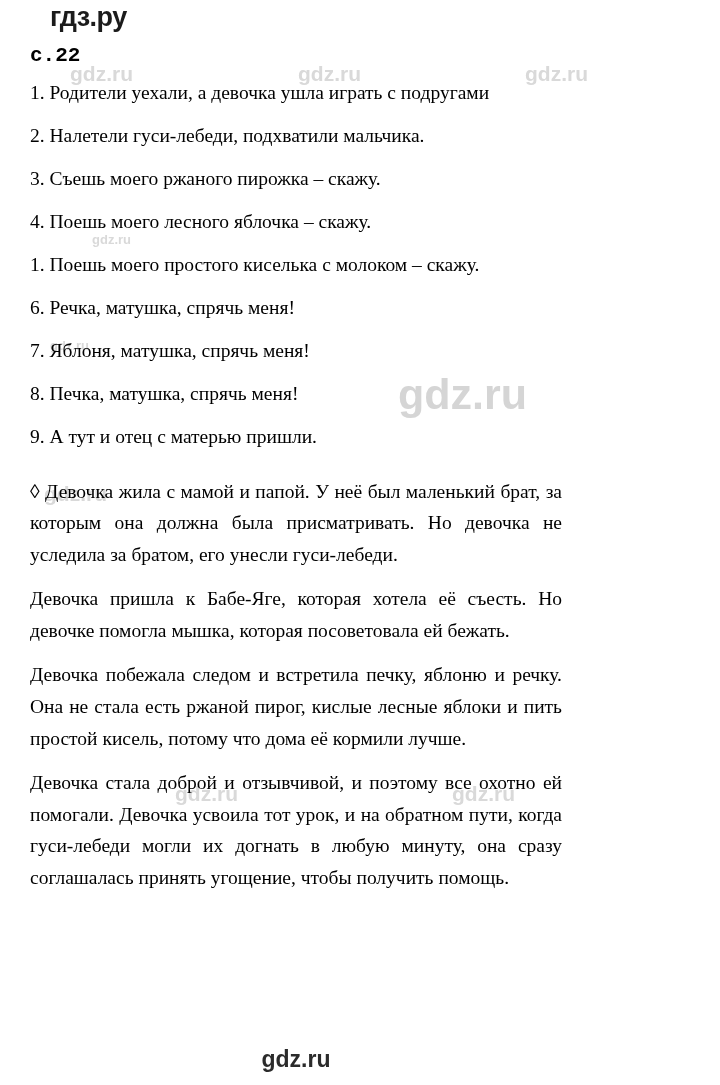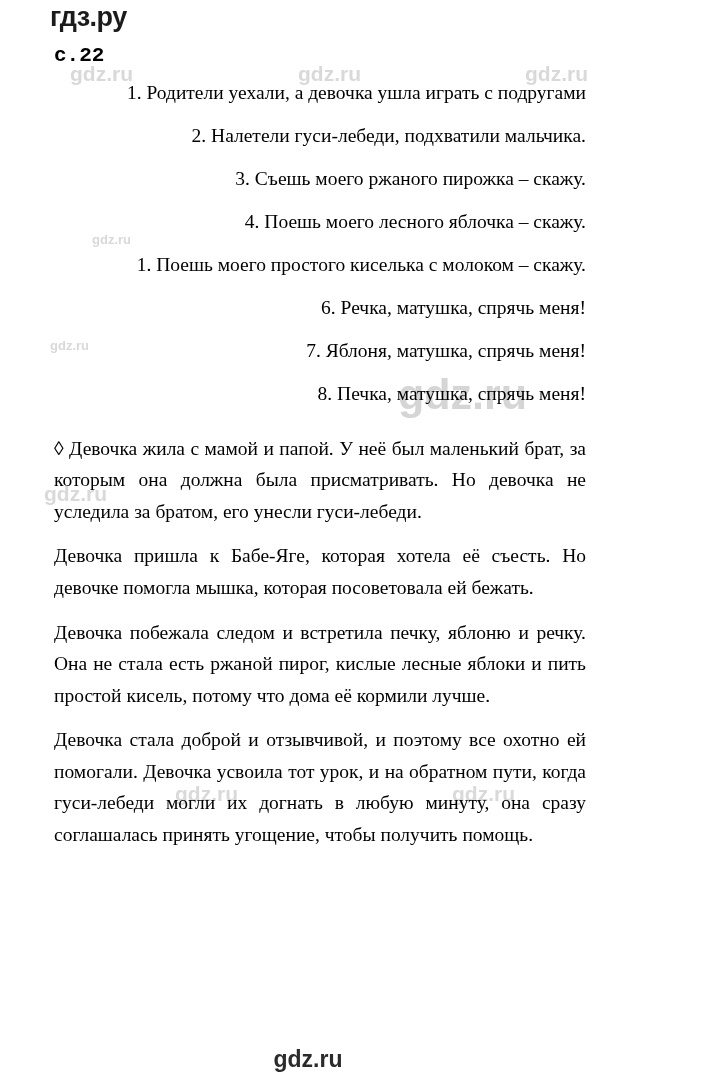--- a/index.html
+++ b/index.html
@@ -12,21 +12,20 @@
     background: #ffffff;
     font-family: "Liberation Serif", serif;
     color: #000000;
     position: relative;
     overflow: hidden;
   }
   .page {
     position: relative;
     width: 592px;
     height: 1085px;
-    padding-left: 24px;
   }
 
   
   .brand-top {
     position: absolute;
     left: 50px;
     top: 2px;
     font-family: "Liberation Sans", sans-serif;
     font-size: 27px;
     font-weight: bold;
@@ -71,21 +70,20 @@
     font-size: 21px;
     font-weight: bold;
     margin: 0 0 14px 0;
     font-family: Liberation Mono, monospace;
   }
 
   .ans-line {
     font-size: 19.5px;
     line-height: 1.28;
     margin: 0 0 18px 0;
-    text-align: right;
   }
 
   .para {
     font-size: 19.5px;
     line-height: 1.62;
     margin: 0 0 13px 0;
     text-align: justify;
     text-justify: inter-word;
   }
   .para.first-block {
@@ -114,20 +112,21 @@
     <div class="page-ref">с.22</div>
 
     <p class="ans-line">1. Родители уехали, а девочка ушла играть с подругами</p>
     <p class="ans-line">2. Налетели гуси-лебеди, подхватили мальчика.</p>
     <p class="ans-line">3. Съешь моего ржаного пирожка – скажу.</p>
     <p class="ans-line">4. Поешь моего лесного яблочка – скажу.</p>
     <p class="ans-line">1. Поешь моего простого киселька с молоком – скажу.</p>
     <p class="ans-line">6. Речка, матушка, спрячь меня!</p>
     <p class="ans-line">7. Яблоня, матушка, спрячь меня!</p>
     <p class="ans-line">8. Печка, матушка, спрячь меня!</p>
+    <p class="ans-line">9. А тут и отец с матерью пришли.</p>
 
     <p class="para first-block">◊ Девочка жила с мамой и папой. У неё был маленький брат, за которым она должна была присматривать. Но девочка не уследила за братом, его унесли гуси-лебеди.</p>
     <p class="para">Девочка пришла к Бабе-Яге, которая хотела её съесть. Но девочке помогла мышка, которая посоветовала ей бежать.</p>
     <p class="para">Девочка побежала следом и встретила печку, яблоню и речку. Она не стала есть ржаной пирог, кислые лесные яблоки и пить простой кисель, потому что дома её кормили лучше.</p>
     <p class="para">Девочка стала доброй и отзывчивой, и поэтому все охотно ей помогали. Девочка усвоила тот урок, и на обратном пути, когда гуси-лебеди могли их догнать в любую минуту, она сразу соглашалась принять угощение, чтобы получить помощь.</p>
 
   </div>
 
   <div class="brand-bottom">gdz.ru</div>
 </div>

